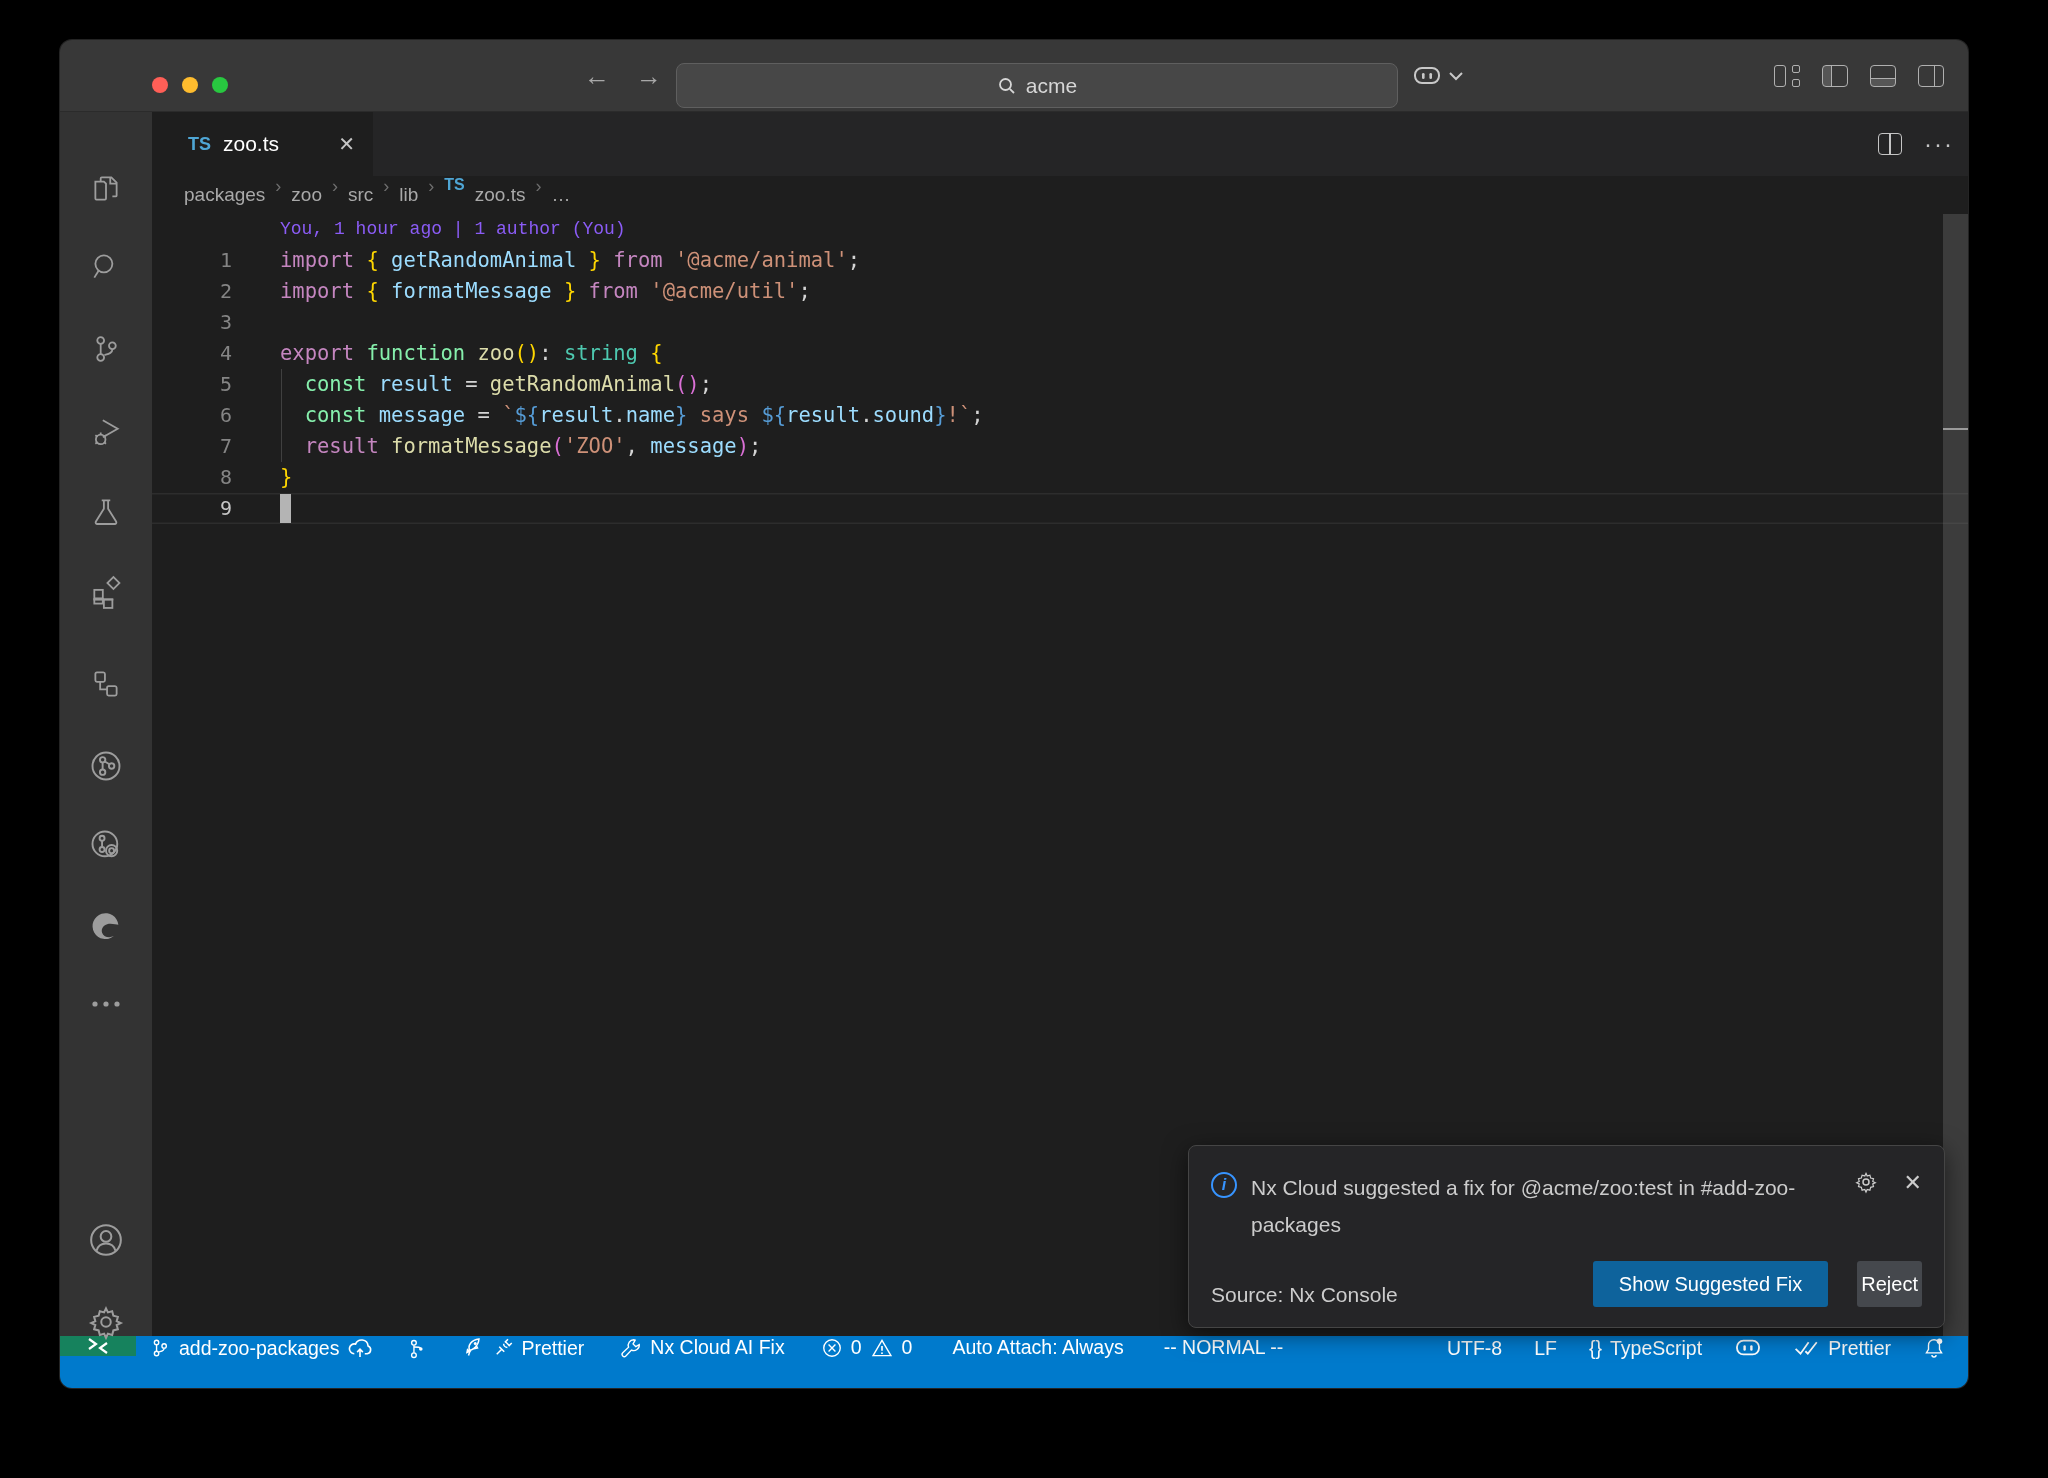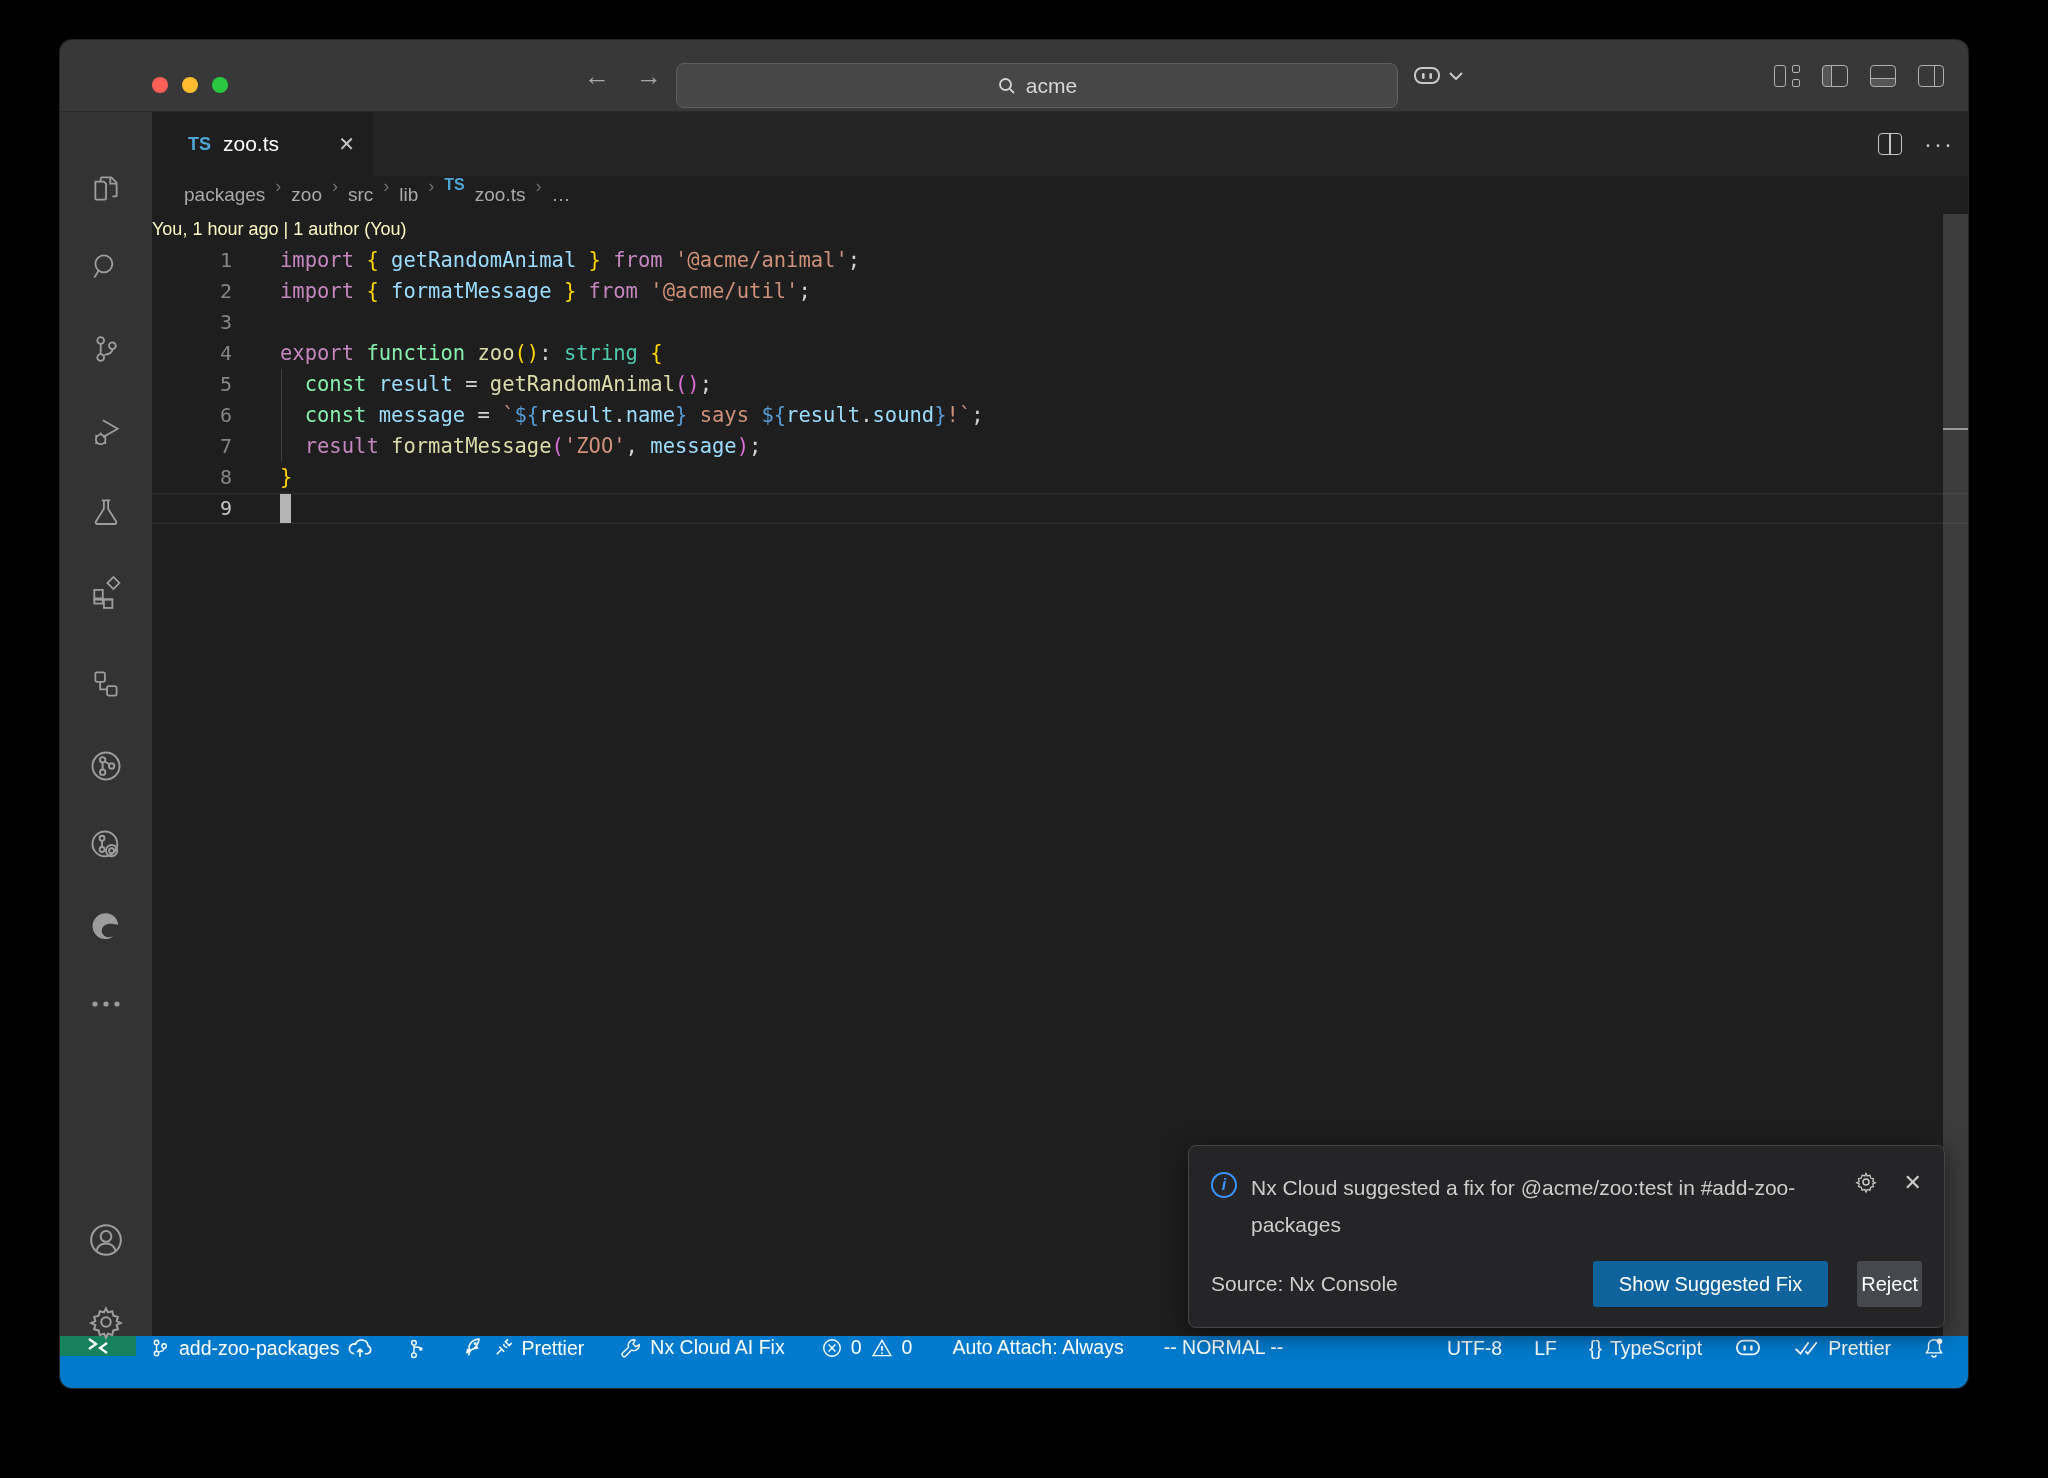--- a/index.html
+++ b/index.html
@@ -53,22 +53,22 @@
 
   
   .breadcrumbs { height:38px; flex:0 0 38px; background:#1e1e1e; display:flex; padding-left:32px; gap:10px; color:#a9a9a9; font-size:19px; }
   .breadcrumbs .sep { color:#6e6e6e; font-size:18px; }
   .breadcrumbs .ts-badge { color:#4fa6d5; font-weight:bold; font-size:16px; }
   .bc-item { display:flex; align-items:center; gap:8px; }
 
   
   .editor { flex:1; position:relative; background:#1e1e1e; overflow:hidden;
     font-family:"DejaVu Sans Mono", monospace; }
-  .blame-line { height:31px; line-height:31px; 
-    font-family:Liberation Sans, sans-serif; color:#fef9c3; font-size:18px; }
+  .blame-line { height:31px; line-height:31px; padding-left:128px;
+    font-family:Liberation Mono, monospace; color:#8b5cf6; font-size:18px; }
   .code-line { height:31px; line-height:31px; position:relative; white-space:pre; font-size:20.5px; color:#d4d4d4; }
   .code-line .ln { position:absolute; left:0; width:80px; text-align:right; color:#858585; font-size:20px; }
   .code-line.current .ln { color:#c6c6c6; }
   .code-line .code { position:absolute; left:128px; top:0; }
   .code-line.guide::before { content:""; position:absolute; left:129px; top:0; bottom:0; width:1px; background:#404040; }
   .code-line.current { box-shadow:inset 0 1.5px 0 rgba(255,255,255,0.07), inset 0 -1.5px 0 rgba(255,255,255,0.07); }
   .cursor-block { position:absolute; left:128px; top:1px; width:11px; height:29px; background:#b4b4b4; }
   .t-kw{ color:#C586C0; } .t-decl{ color:#86efac; } .t-var{ color:#9CDCFE; }
   .t-fn{ color:#DCDCAA; } .t-str{ color:#CE9178; } .t-typ{ color:#4EC9B0; }
   .t-b1{ color:#FFD700; } .t-b2{ color:#DA70D6; } .t-itp{ color:#569CD6; } .t-pun{ color:#D4D4D4; }
@@ -77,21 +77,21 @@
 
   
   .notification { position:absolute; left:1128px; top:1105px; width:757px; height:183px;
     background:#252527; border:1px solid #454545; border-radius:8px; z-index:5;
     box-shadow:0 6px 24px rgba(0,0,0,0.55); padding:24px 22px 20px 22px; color:#cccccc; }
   .notif-head { display:flex; align-items:flex-start; gap:14px; }
   .info-icon { width:26px; height:26px; border:2px solid #3794FF; border-radius:50%; color:#3794FF;
     display:flex; align-items:center; justify-content:center; font-size:16px; font-style:italic; font-weight:bold; flex:0 0 26px; margin-top:2px; }
   .notif-msg { font-size:21px; line-height:1.75; width:560px; }
   .notif-head-icons { margin-left:auto; display:flex; gap:26px; color:#cccccc; font-size:22px; }
-  .notif-foot { position:absolute; left:22px; right:22px; bottom:20px; display:flex; align-items:center; }
+  .notif-foot { position:absolute; left:22px; right:22px; bottom:20px; display:flex; align-items:flex-end; }
   .notif-source { font-size:21px; color:#cccccc; }
   .notif-buttons { margin-left:auto; display:flex; gap:29px; }
   .btn { border:none; border-radius:3px; color:#ffffff; font-size:20px; height:46px;
     font-family:"Liberation Sans", sans-serif; cursor:pointer; }
   .btn.primary { background:#0E639C; padding:0 26px; }
   .btn.secondary { background:#45484d; padding:0 4px; }
 
   
   .statusbar { height:52px; flex:0 0 52px; background:#007ACC; display:flex; align-items:flex-start;
     color:#ffffff; font-size:19.5px; }

